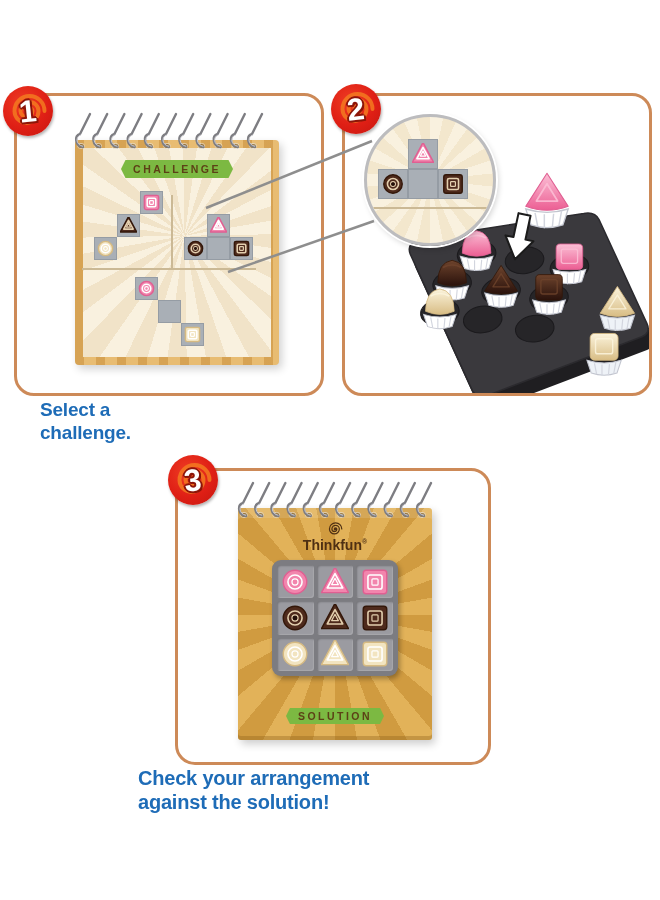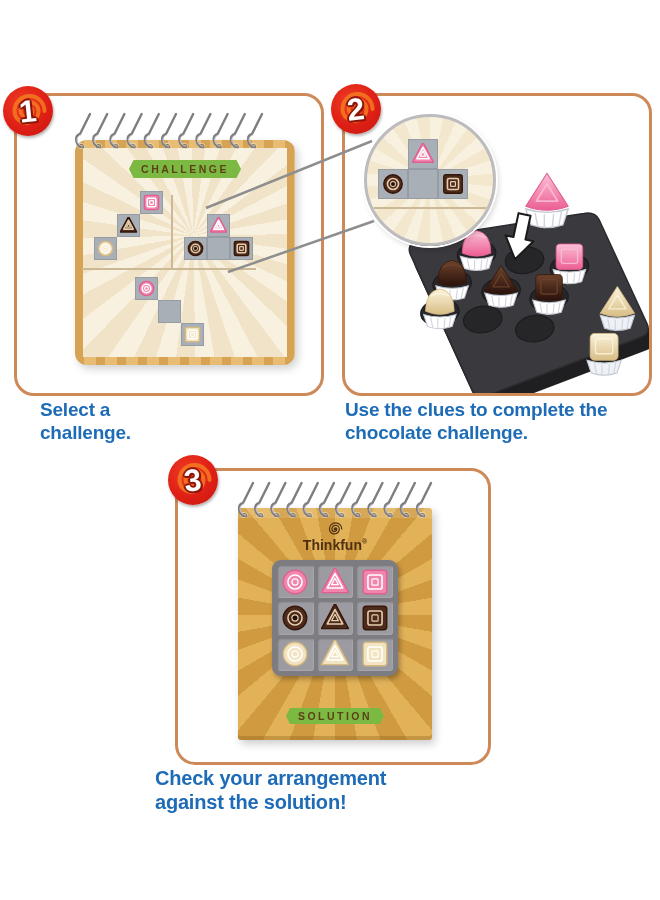--- a/index.html
+++ b/index.html
@@ -23,26 +23,26 @@
                     -1px -1px 0 #8d1509,1px -1px 0 #8d1509,-1px 1px 0 #8d1509,2px 2px 0 #8d1509;}
   .badge1{left:3px;top:86px;}
   .badge2{left:331px;top:84px;}
   .badge3{left:168px;top:455px;}
 
   
   .caption{position:absolute;color:#1e6cb7;font-weight:bold;font-size:19px;line-height:1.2;
            white-space:pre-line;letter-spacing:-0.2px;z-index:2;}
   .caption1{left:40px;top:399px;width:260px;}
   .caption2{left:345px;top:399px;width:305px;}
-  .caption3{left:155px;top:766px;width:350px;font-size:20px;}
-
-  
-  .pad1{position:absolute;left:58px;top:44px;width:220px;height:225px;background:#e8bc72;
+  .caption3{left:138px;top:766px;width:350px;font-size:20px;}
+
+  
+  .pad1{position:absolute;left:58px;top:44px;width:204px;height:225px;background:#e8bc72;
         background-image:repeating-linear-gradient(90deg, rgba(193,132,47,.45) 0 9px, rgba(0,0,0,0) 9px 21px);
-        border-radius:12px;box-shadow:3px 4px 8px rgba(0,0,0,.18);}
+        border-radius:4px;box-shadow:3px 4px 8px rgba(0,0,0,.18);}
   .pad1 .paper{position:absolute;inset:8px;
         background:repeating-conic-gradient(from 8deg at 54% 42%, #f9f1df 0deg 9deg, #f1e3c8 9deg 18deg);}
   .wires{position:absolute;z-index:3;}
   .wires1{left:52px;top:14px;}
 
   .ribbon{position:absolute;background:#7cb942;color:#5c4116;display:flex;align-items:center;justify-content:center;
           font-weight:bold;letter-spacing:2.5px;font-size:10.5px;
           clip-path:polygon(4% 0,96% 0,100% 50%,96% 100%,4% 100%,0 50%);z-index:2;}
   .ribbon-challenge{left:50%;top:20px;transform:translateX(-50%);width:112px;height:18px;}
 
@@ -319,22 +319,20 @@
           </svg>
         </div>
       </div>
   </section>
   <div class="badge badge2">
     <svg viewBox="-14 -14 28 28" class="badge-swirl">
         <path d="M 1,0 A 1,1 0 0 1 -1,0 A 2,2 0 0 1 3,0 A 4,4 0 0 1 -5,0 A 6,6 0 0 1 7,0 A 8,8 0 0 1 -9,0 A 10,10 0 0 1 11,0" fill="none" stroke="#f47a20" stroke-width="2.6" stroke-linecap="round"></path>
       </svg>
     <span class="num">2</span>
   </div>
-  <div class="caption caption2">Use the clues to complete the
-chocolate challenge.</div>
 
   <section class="panel panel3">
     <div class="pad3">
       <div class="logo">
         <svg width="16" height="16" viewBox="-11 -11 22 22" class="logo-swirl">
             <path d="M 1,0 A 1,1 0 0 1 -1,0 A 2,2 0 0 1 3,0 A 4,4 0 0 1 -5,0 A 6,6 0 0 1 7,0 A 8,8 0 0 1 -9,0 A 10,10 0 0 1 11,0" fill="none" stroke="#4f3013" stroke-width="2" stroke-linecap="round" transform="scale(0.85)"></path>
           </svg>
         <span class="logo-text"><span>Thinkfun</span><sup>®</sup></span>
       </div>
       <div class="sol-tray" id="sol-tray">

